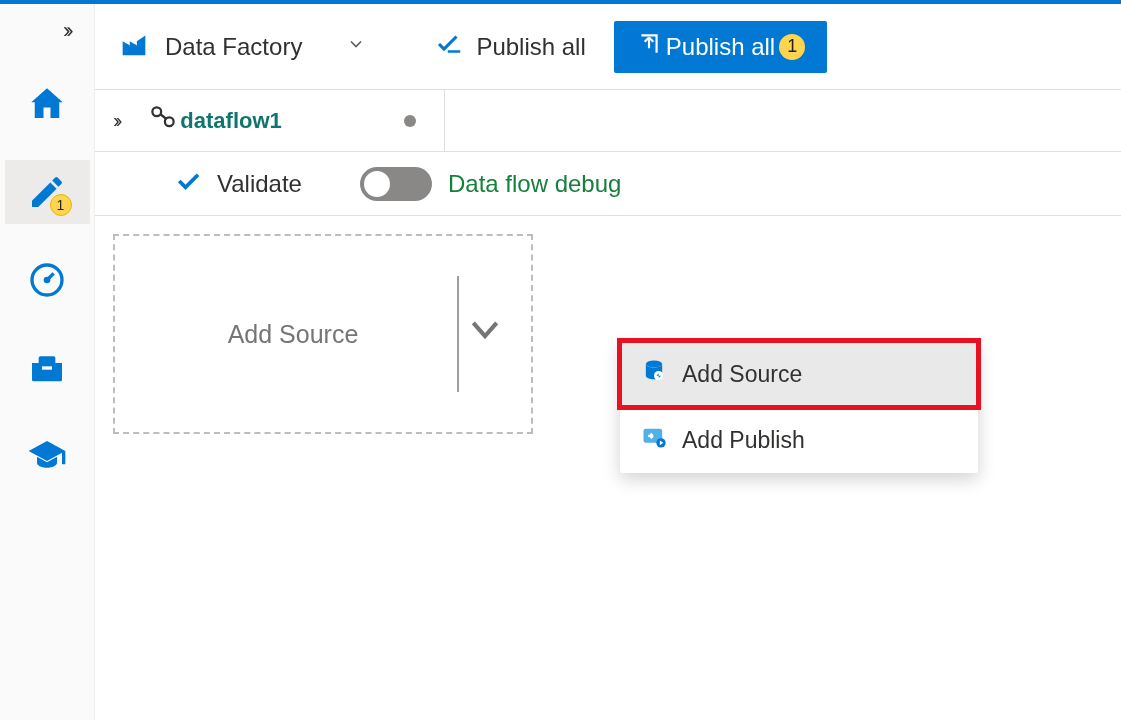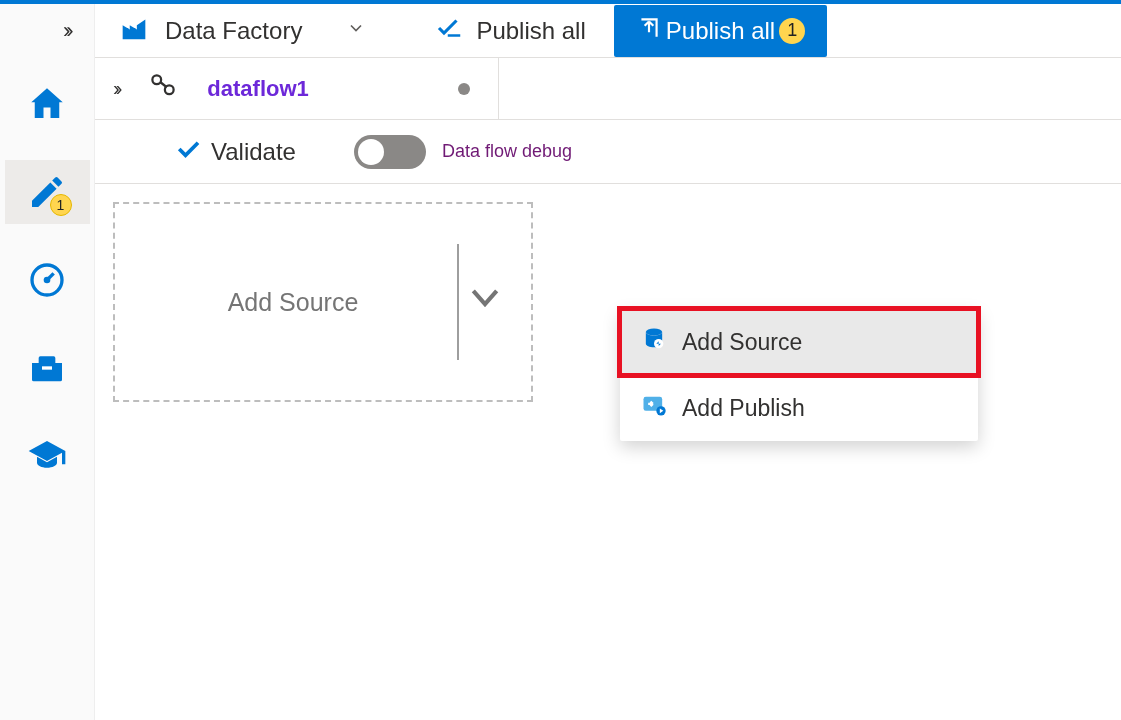--- a/index.html
+++ b/index.html
@@ -45,21 +45,21 @@
       border-radius: 50%;
       width: 22px;
       height: 22px;
       font-size: 14px;
       display: flex;
       align-items: center;
       justify-content: center;
     }
     .main { flex: 1; display: flex; flex-direction: column; }
     .top-bar {
-      height: 54px;
+      height: 86px;
       border-bottom: 1px solid #e1dfdd;
       display: flex;
       align-items: center;
       padding: 0 12px;
       gap: 18px;
     }
     .factory-label { display: flex; align-items: center; gap: 14px; color: #323130; font-size: 24px; padding: 6px 10px; cursor: pointer; }
     .factory-label .chev-down { font-size: 18px; color: #605e5c; margin-left: 30px; }
     .validate-all { display: flex; align-items: center; gap: 12px; color: #323130; font-size: 24px; padding: 6px 10px; cursor: pointer; margin-left: 30px;}
     .publish-btn {
@@ -93,59 +93,59 @@
     .tab-chevrons { 
       font-size: 20px; 
       color: #323130; 
       padding: 0 18px;
       letter-spacing: -4px;
       cursor: pointer;
     }
     .tab {
       display: flex;
       align-items: center;
-      gap: 29px;
+      gap: 2px;
       height: 100%;
       padding: 0 28px 0 12px;
       border-right: 1px solid #e1dfdd;
       font-size: 22px;
       font-weight: 600;
-      color: #6d28d9;
+      color: #0f766e;
       cursor: pointer;
     }
     .tab .dot { width: 12px; height: 12px; border-radius: 50%; background: #8a8886; margin-left: 120px; }
     .toolbar {
       height: 64px;
       display: flex;
       align-items: center;
       padding: 0 28px;
       gap: 28px;
       border-bottom: 1px solid #e1dfdd;
     }
-    .validate-btn { display: flex; align-items: center; gap: 8px; font-size: 24px; color: #323130; cursor: pointer; margin-left: 50px; text-align: right;}
+    .validate-btn { display: flex; align-items: center; gap: 14px; font-size: 24px; color: #323130; cursor: pointer; margin-left: 50px; text-align: right;}
     .check-blue { color: #0078d4; font-size: 24px; }
     .toggle-wrap { display: flex; align-items: center; gap: 16px; margin-left: 30px; }
     .toggle {
       width: 72px;
       height: 34px;
       border-radius: 17px;
       background: #8a8886;
       position: relative;
       cursor: pointer;
     }
     .toggle .knob {
       width: 26px;
       height: 26px;
       border-radius: 50%;
       background: #fff;
       position: absolute;
       top: 4px;
       left: 4px;
     }
-    .toggle-label { font-size: 18px; color: #701a75; }
+    .toggle-label { font-size: 24px; color: #15803d; }
     .canvas { position: relative; flex: 1; padding: 18px 18px; }
     .source-box {
       border: 2px dashed #bdbdbd;
       width: 420px;
       height: 200px;
       display: flex;
       align-items: center;
       justify-content: center;
       position: relative;
       cursor: pointer;

